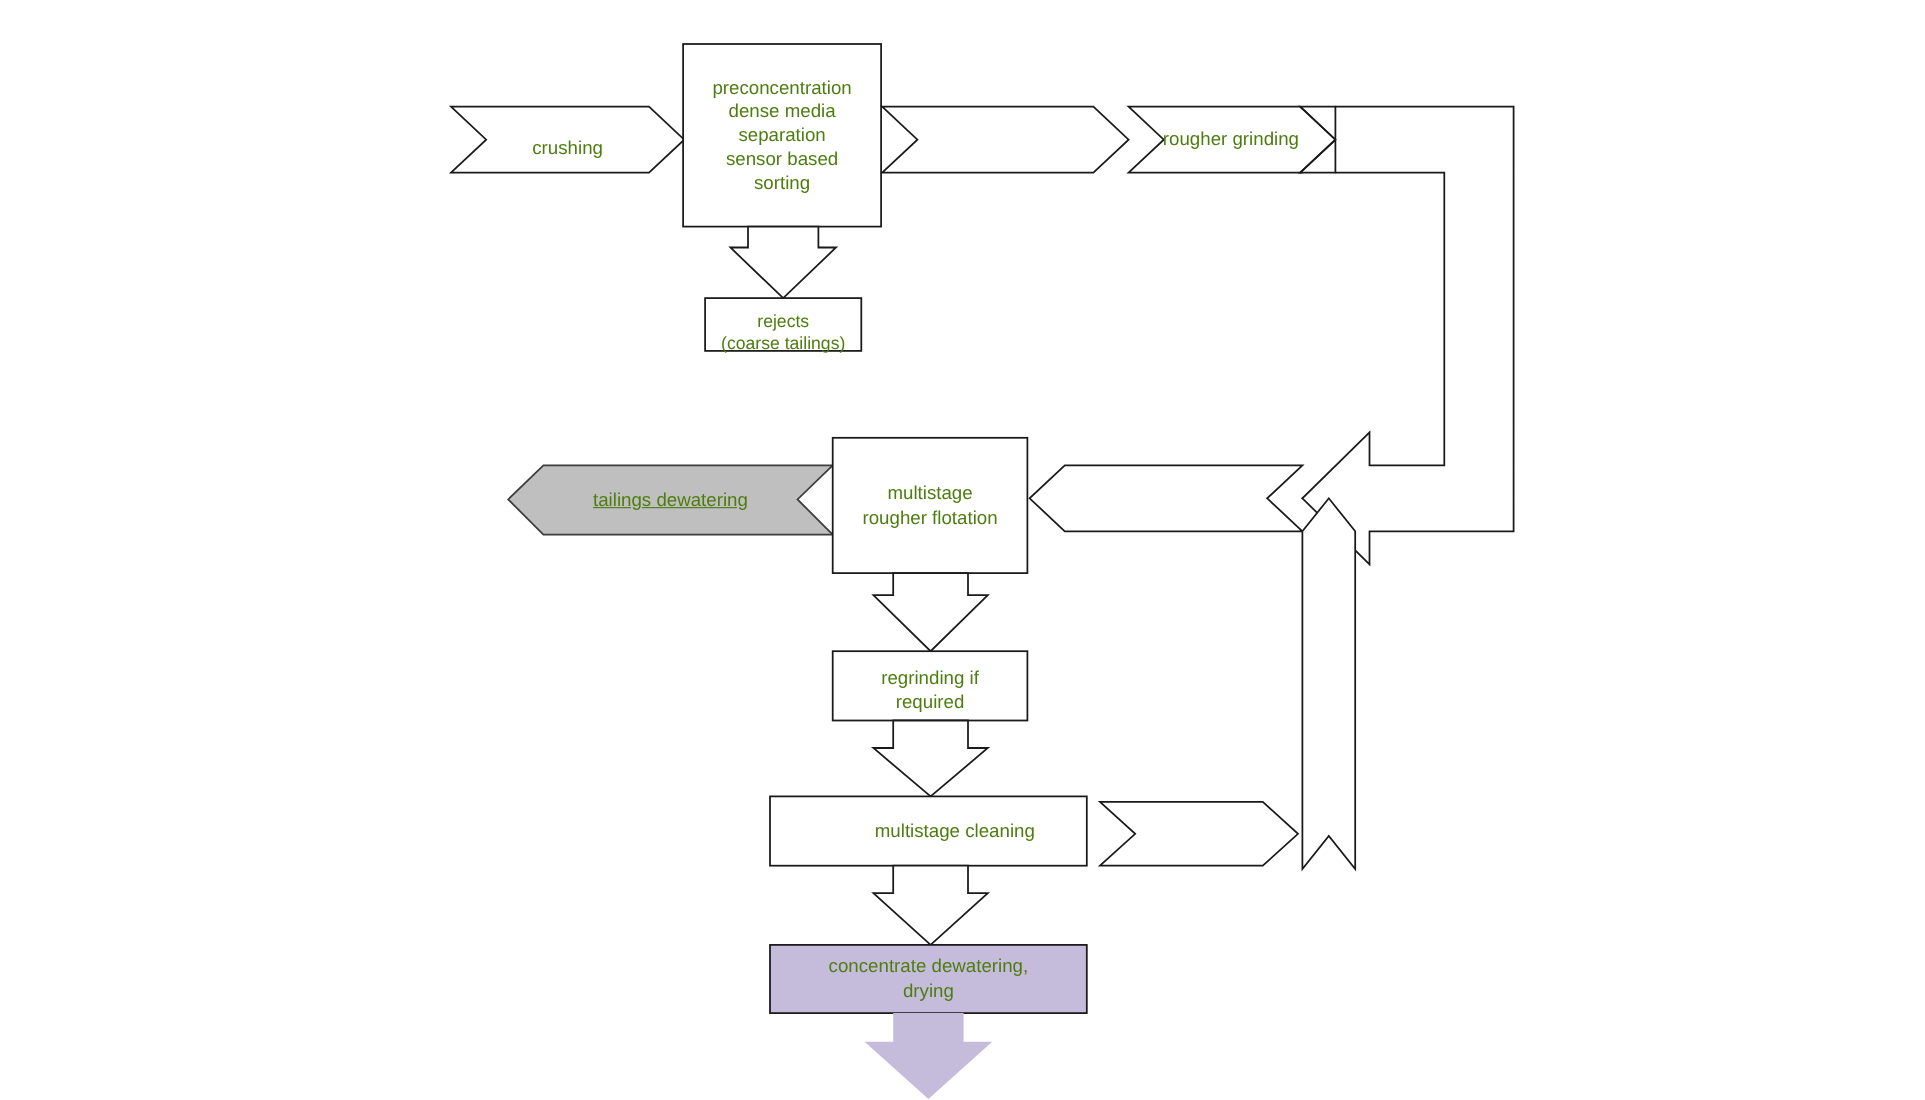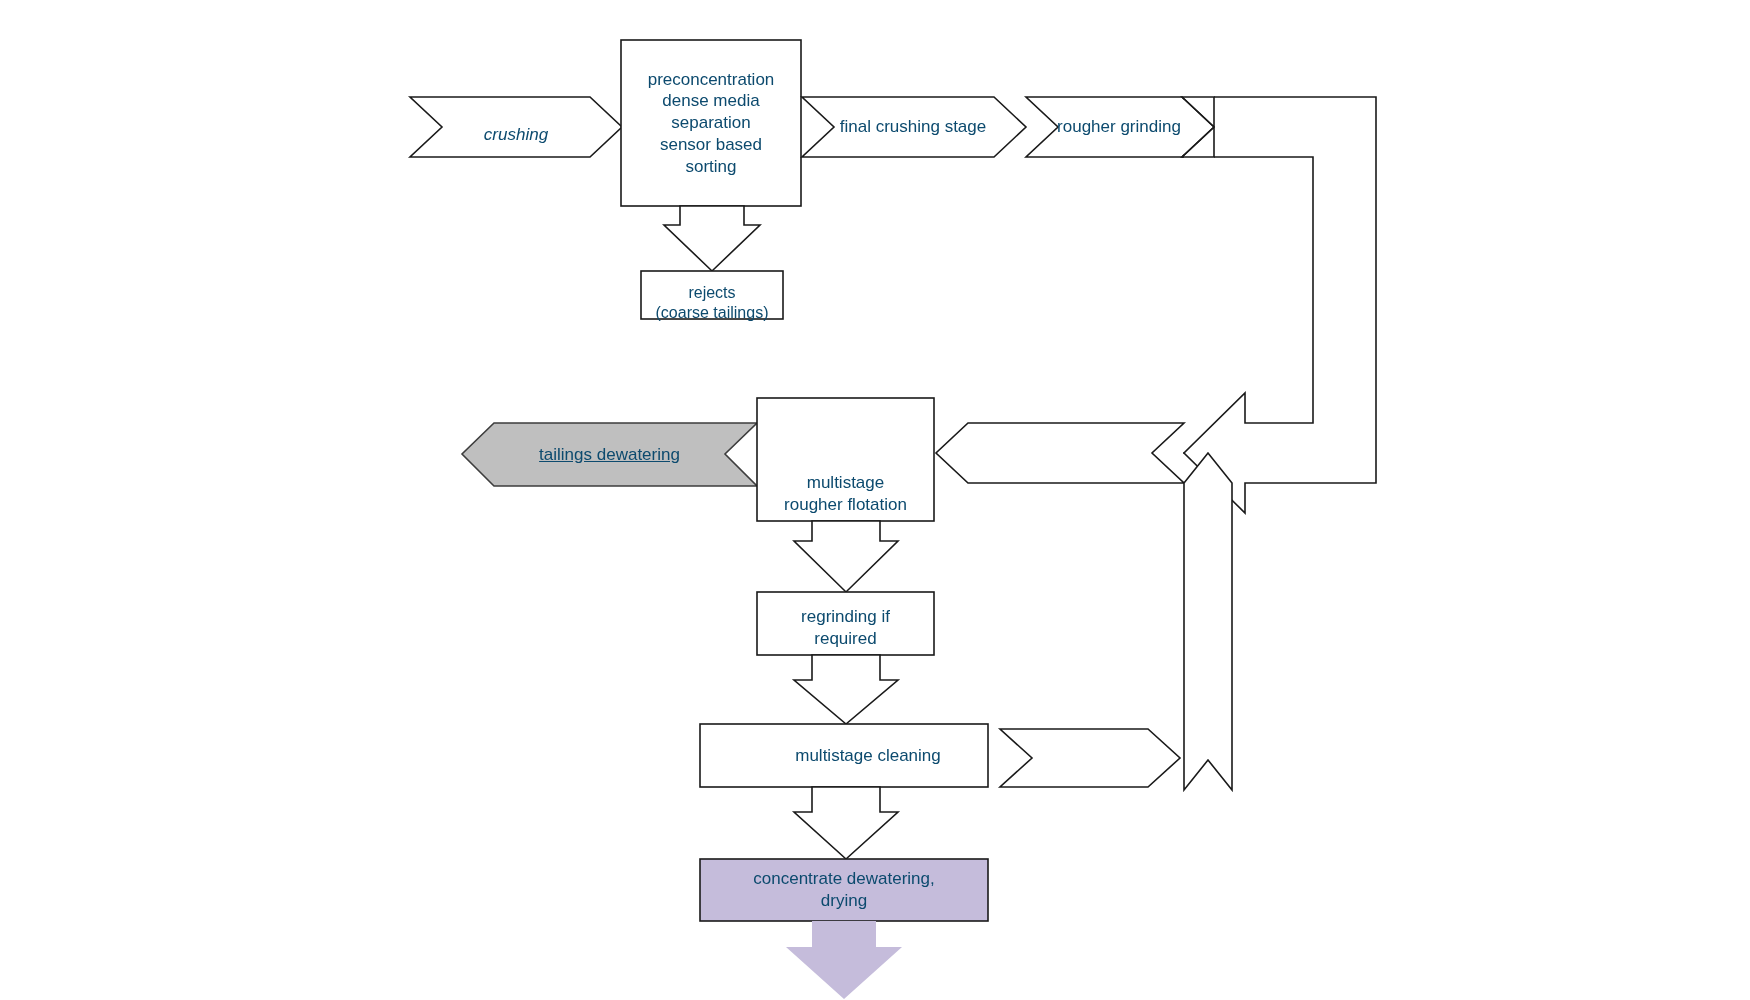--- a/index.html
+++ b/index.html
@@ -27,21 +27,21 @@
   .shape-fill-purple{ fill: #c5bcdb; stroke: #1a1a1a; stroke-width: 1.6; }
   .shape-fill-purple-noborder { fill: #c5bcdb; stroke: none; }
   .shape-line { fill: none; stroke: #1a1a1a; stroke-width: 1.6; }
 
   .node-label {
     position: absolute;
     display: flex;
     align-items: center;
     justify-content: center;
     text-align: center;
-    color: #0c4a6e;
+    color: #4d7c0f;
     font-size: 17px;
     line-height: 1.28;
     pointer-events: none;
     white-space: pre-line;
   }
 </style>
 </head>
 <body>
 
 <div id="stage">
@@ -90,38 +90,37 @@
 
     <polygon class="shape-fill-white" points="1184,483 1184,790 1208,760 1232,790 1232,483 1208,453"></polygon>
 
     <polygon class="shape-fill-white" points="812,787 812,812 794,812 846,859 898,812 880,812 880,787"></polygon>
 
     <rect class="shape-fill-purple" x="700" y="859" width="288" height="62"></rect>
 
     <polygon class="shape-fill-purple-noborder" points="812,921 812,947 786,947 844,999 902,947 876,947 876,921"></polygon>
   </svg>
 
-  <div class="node-label" style="left:410px; top:97px; width:212px; height:76px;font-style:italic;">crushing</div>
+  <div class="node-label" style="left:410px; top:97px; width:212px; height:76px;">crushing</div>
 
   <div class="node-label" style="left:621px; top:40px; width:180px; height:166px;">preconcentration
 dense media
 separation
 sensor based
 sorting</div>
 
-  <div class="node-label" style="left:802px; top:97px; width:222px; height:60px;">final crushing stage</div>
 
   <div class="node-label" style="left:1026px; top:97px; width:186px; height:60px;">rougher grinding</div>
 
   <div class="node-label" style="left:641px; top:271px; width:142px; height:64px; font-size:16px;">rejects
 (coarse tailings)</div>
 
   <div class="node-label" style="left:472px; top:423px; width:275px; height:63px;text-decoration:underline;">tailings dewatering</div>
 
-  <div class="node-label" style="left:757px; top:398px; width:177px; height:123px;margin-top:34px;">multistage
+  <div class="node-label" style="left:757px; top:398px; width:177px; height:123px;">multistage
 rougher flotation</div>
 
   <div class="node-label" style="left:757px; top:592px; width:177px; height:72px;">regrinding if
 required</div>
 
   <div class="node-label" style="left:700px; top:724px; width:288px; height:63px;padding-left:24px;">multistage cleaning</div>
 
   <div class="node-label" style="left:700px; top:859px; width:288px; height:62px;">concentrate dewatering,
 drying</div>
 

